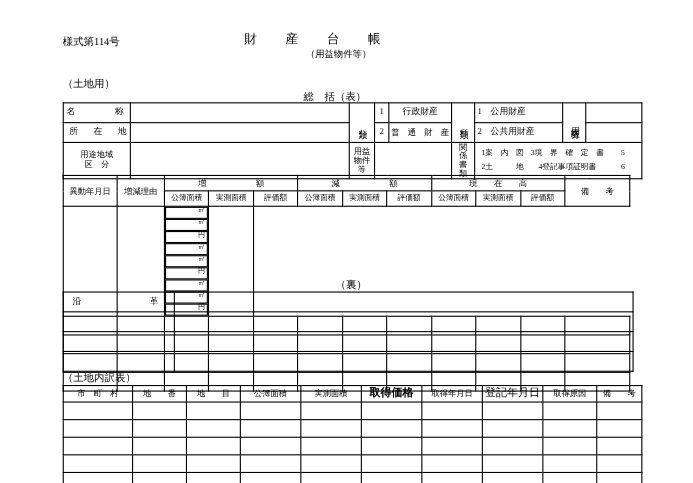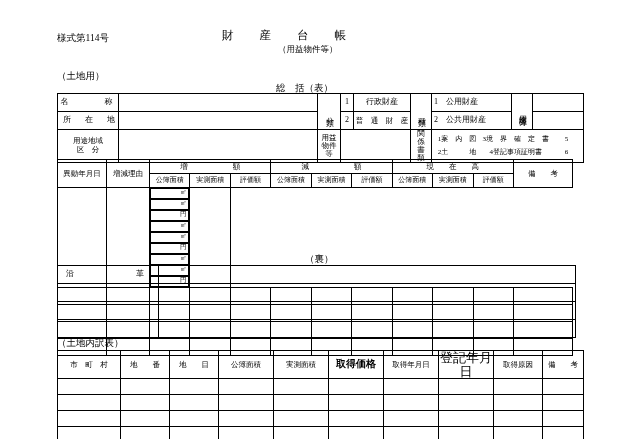--- a/index.html
+++ b/index.html
@@ -227,21 +227,21 @@
   <table style="left:57px;top:350px;width:516px;">
     <tbody>
         <tr>
       <td style="width:62px;height:14px;font-size:7.5px;font-family:Liberation Serif, serif;">市　町　村</td>
       <td style="width:48px;font-size:7.5px;">地　　番</td>
       <td style="width:48px;font-size:7.5px;">地　　目</td>
       <td style="width:54px;font-size:7.5px;">公簿面積</td>
       <td style="width:54px;font-size:7.5px;">実測面積</td>
       <td style="width:54px;font-size:10px;font-weight:bold;">取得価格</td>
       <td style="width:54px;font-size:7.5px;">取得年月日</td>
-      <td style="width:54px;font-size:13px;">登記年月日</td>
+      <td style="width:54px;font-size:10px;">登記年月日</td>
       <td style="width:48px;font-size:7.5px;">取得原因</td>
       <td style="width:40px;font-size:7.5px;">備　　考</td>
     </tr>
     <tr>
           <td style="height:15px;"></td>
           <td></td>
           <td></td>
           <td></td>
           <td></td>
           <td></td>

